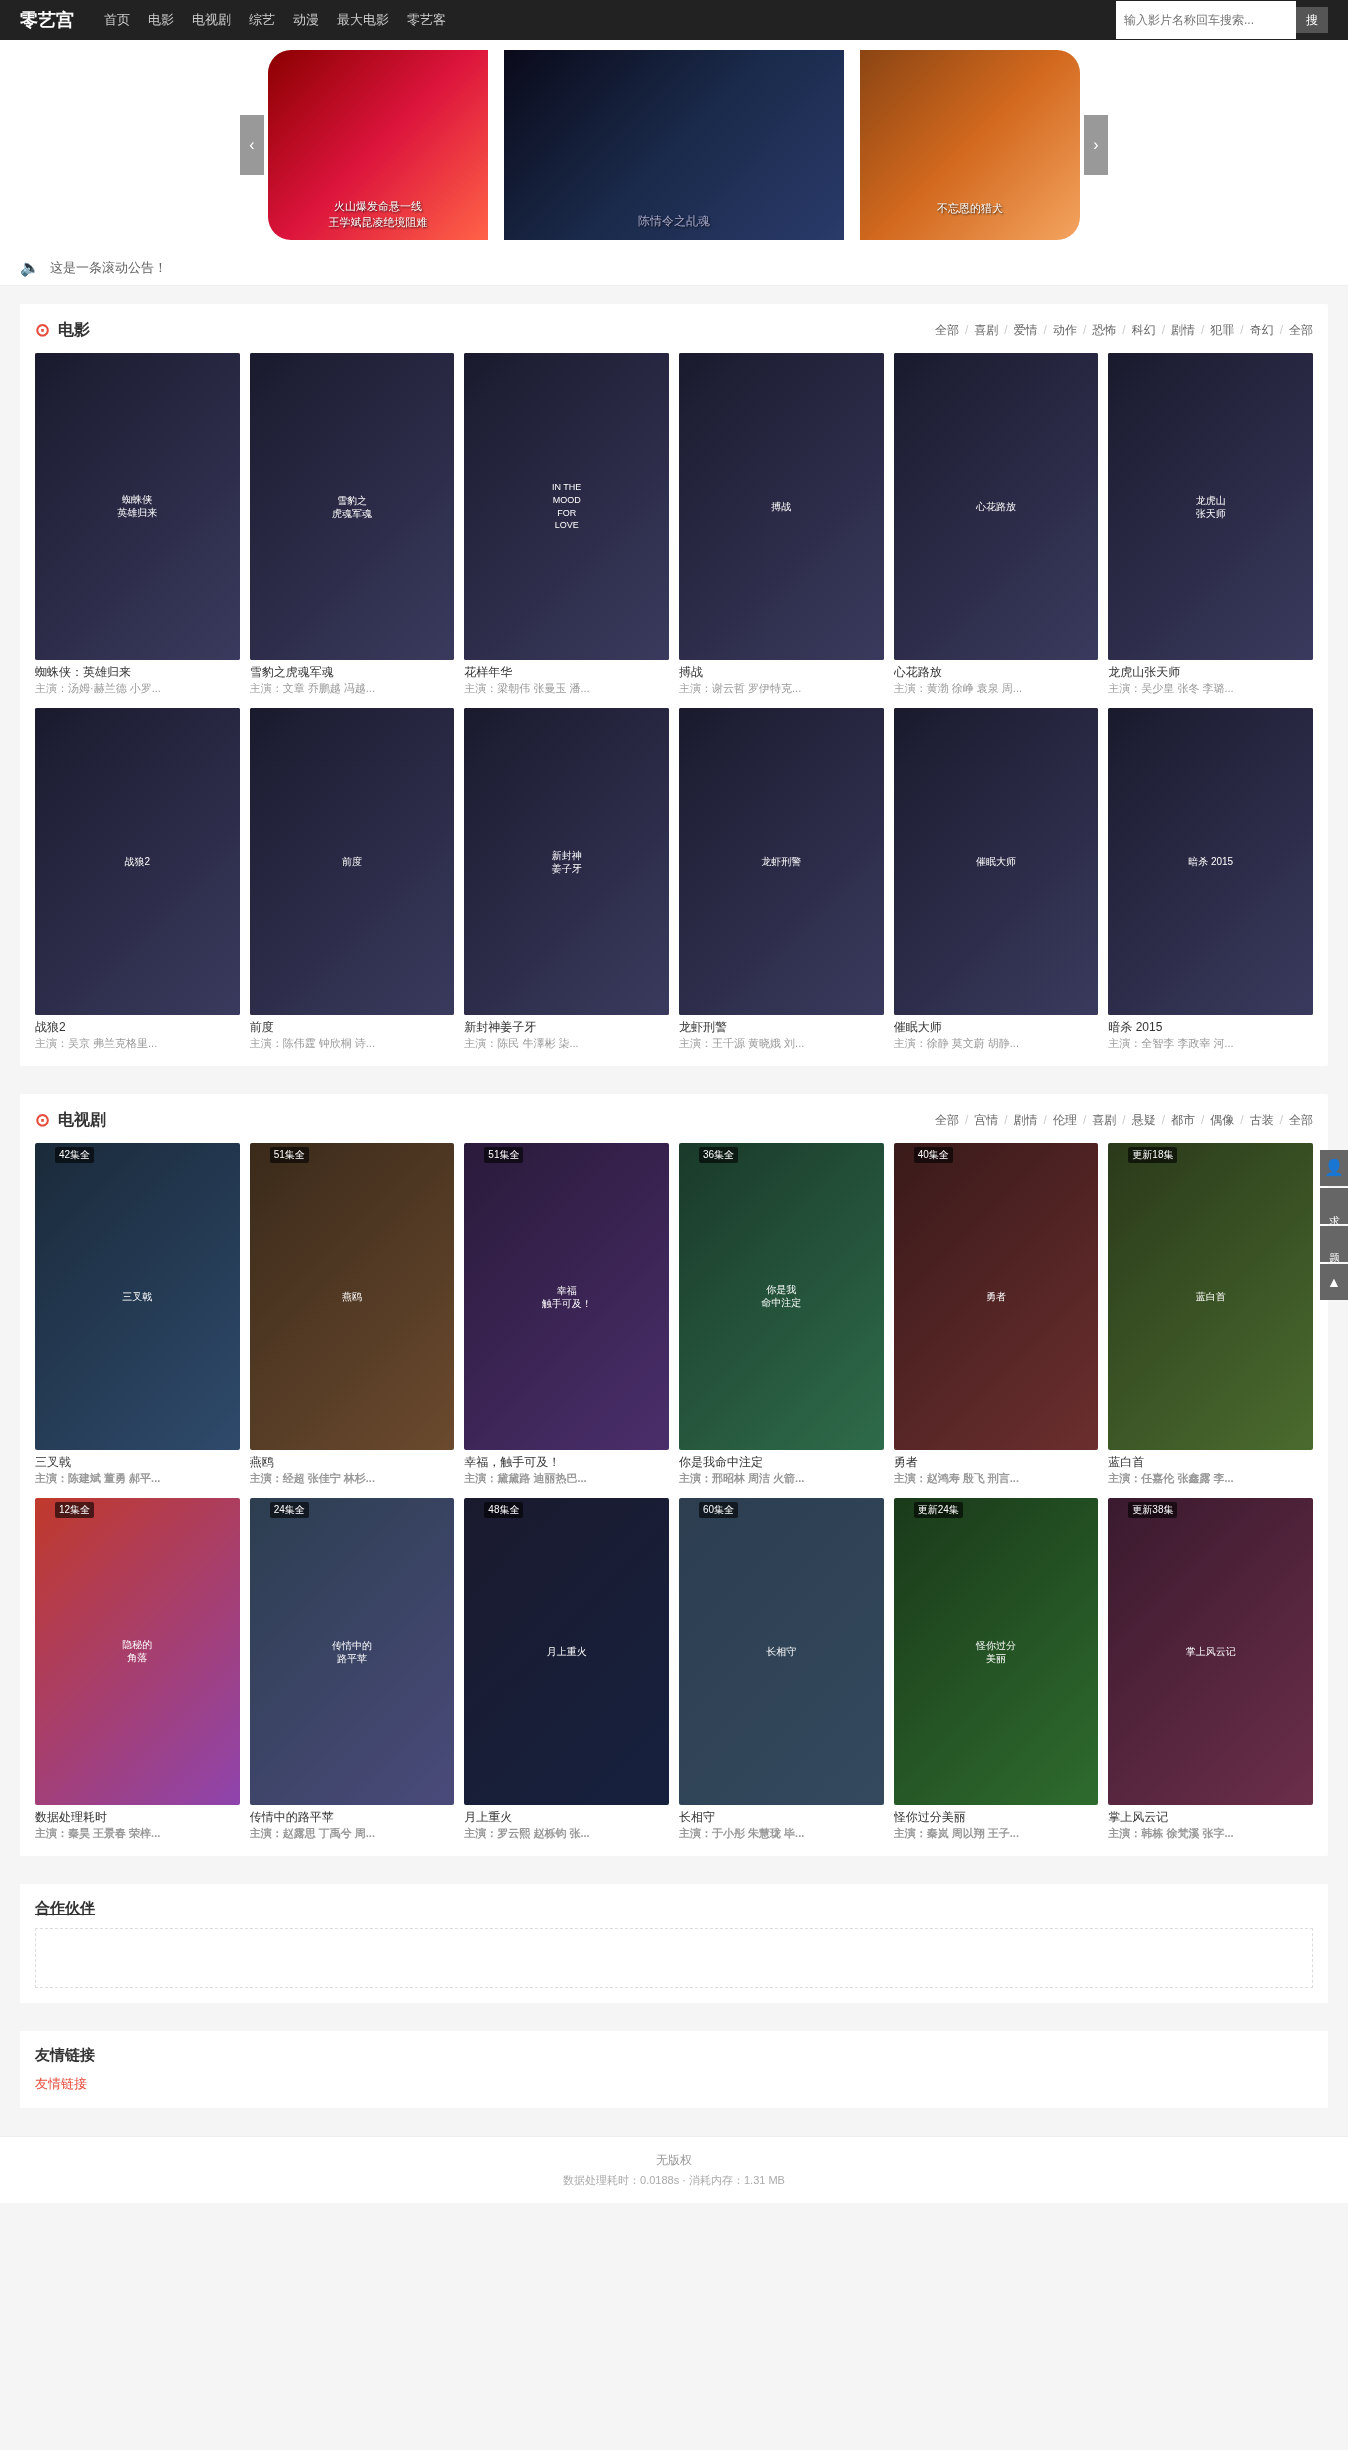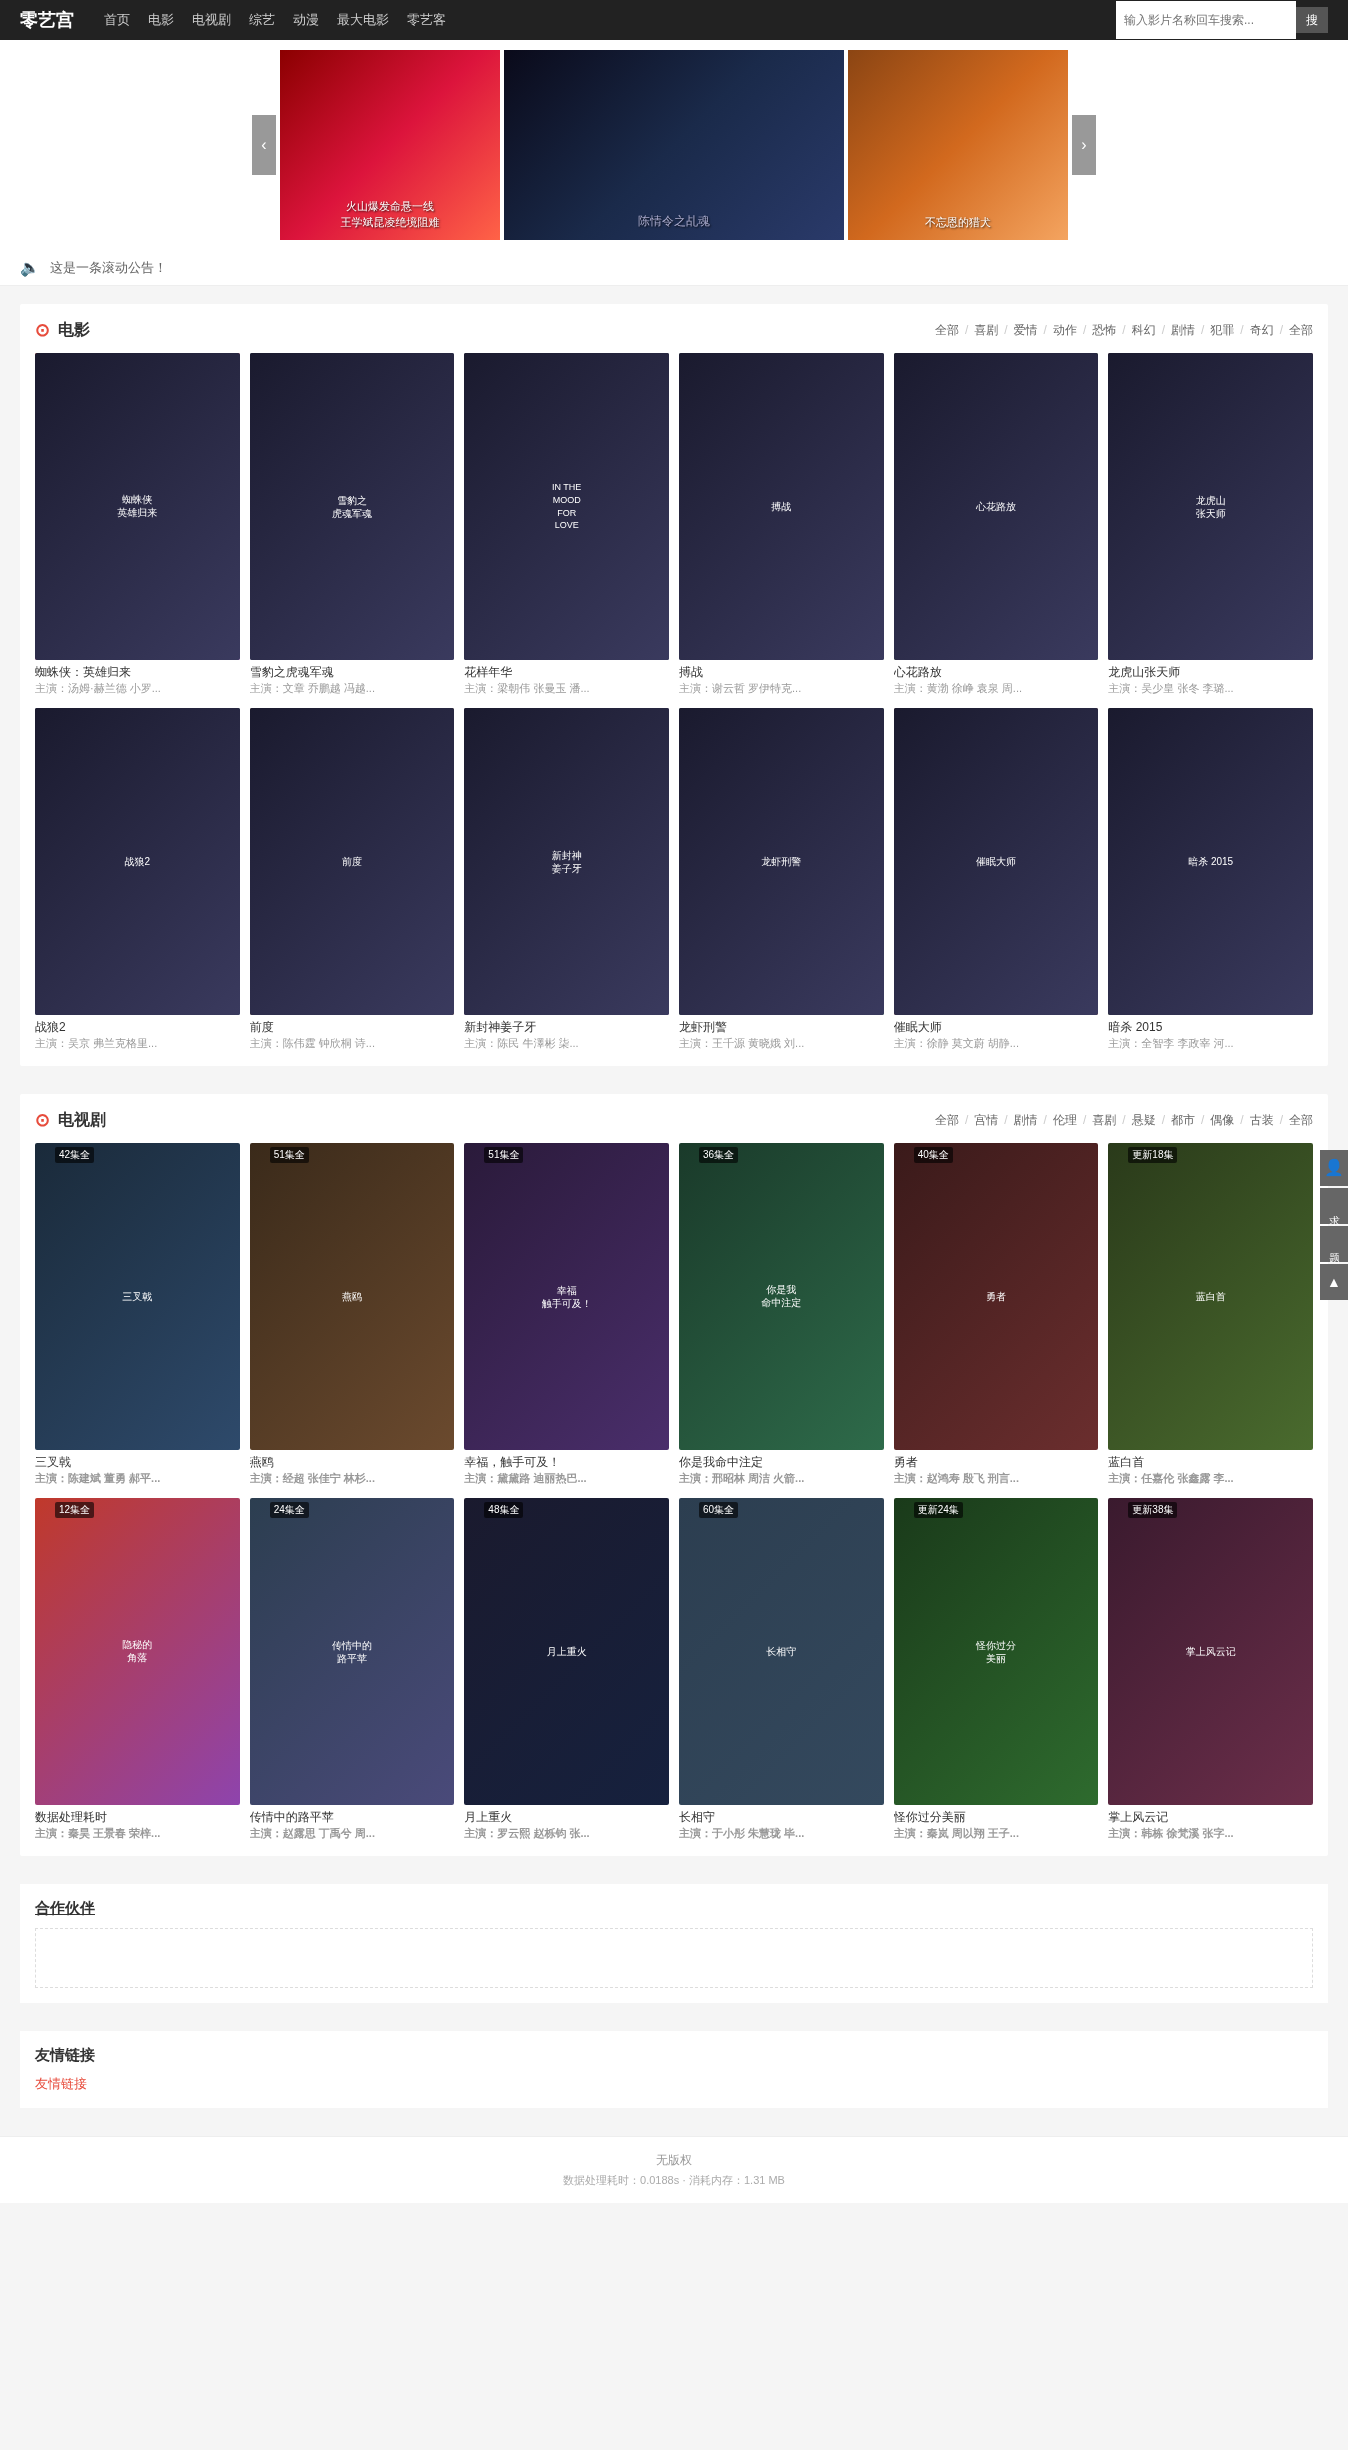--- a/index.html
+++ b/index.html
@@ -11,21 +11,21 @@
     .nav { display: flex; gap: 18px; flex: 1; }
     .nav-item { color: #ccc; font-size: 13px; cursor: pointer; text-decoration: none; }
     .search-box { display: flex; align-items: center; }
     .search-input { width: 180px; height: 38px; border: none; padding: 0 8px; font-size: 12px; color: #999; }
     .search-btn { background: #555; color: #fff; border: none; height: 26px; padding: 0 10px; cursor: pointer; font-size: 12px; }
 
     
     .banner { background: #fff; padding: 10px 20px; position: relative; }
     .banner-inner { display: flex; gap: 4px; justify-content: center; align-items: center; }
     .banner-arrow { background: rgba(0,0,0,0.4); color: #fff; width: 24px; height: 60px; display: flex; align-items: center; justify-content: center; cursor: pointer; font-size: 16px; z-index: 2; flex-shrink: 0; }
-    .banner-slides { display: flex; gap: 4px; overflow: hidden; }
+    .banner-slides { display: flex; gap: 16px; overflow: hidden; border-radius: 23px; }
     .banner-slide { flex-shrink: 0; }
     .slide-main { width: 340px; height: 190px; background: #1a1a2e; position: relative; overflow: hidden; }
     .slide-side { width: 220px; height: 190px; background: #2d2d2d; position: relative; overflow: hidden; }
 
     
     .announcement { background: #fff; margin: 0; padding: 8px 20px; display: flex; align-items: center; gap: 10px; border-bottom: 1px solid #eee; }
     .ann-icon { color: #888; font-size: 16px; }
     .ann-text { font-size: 13px; color: #666; }
 
     
@@ -100,21 +100,21 @@
     .banner-mid-bg {
       width: 100%; height: 100%;
       background: linear-gradient(135deg, #0a0a1a 0%, #1a2a4a 50%, #2a3a6a 100%);
       display: flex; flex-direction: column; align-items: center; justify-content: flex-end;
       padding: 10px; color: #8aa; font-size: 11px; text-align: center;
     }
     .banner-right-bg {
       width: 100%; height: 100%;
       background: linear-gradient(135deg, #8B4513 0%, #D2691E 50%, #F4A460 100%);
       display: flex; flex-direction: column; align-items: center; justify-content: flex-end;
-      padding: 10px; color: #fff; font-size: 11px; text-align: left;
+      padding: 24px; color: #fff; font-size: 11px; text-align: left;
     }
 
     .row-gap { margin-bottom: 12px; }
 
     .section-divider { height: 8px; background: #f5f5f5; }
   </style>
 </head>
 <body>
 
 <header class="header">

